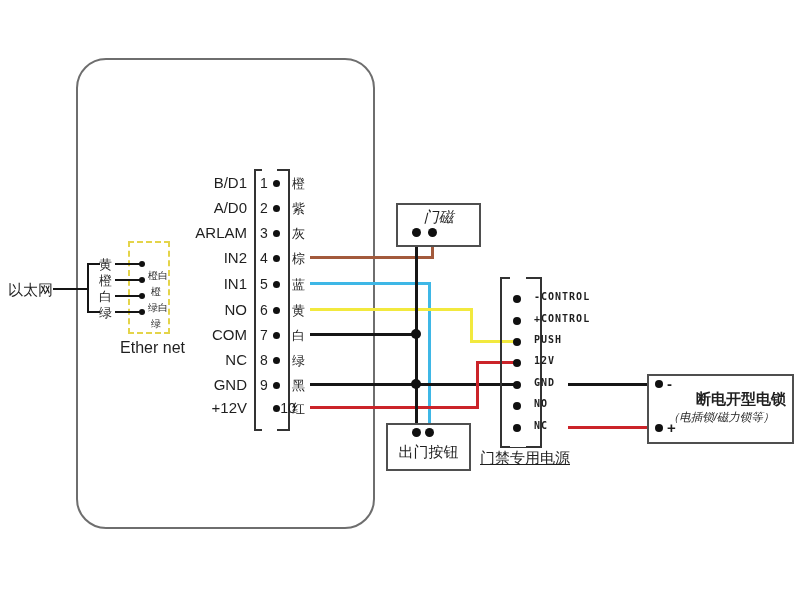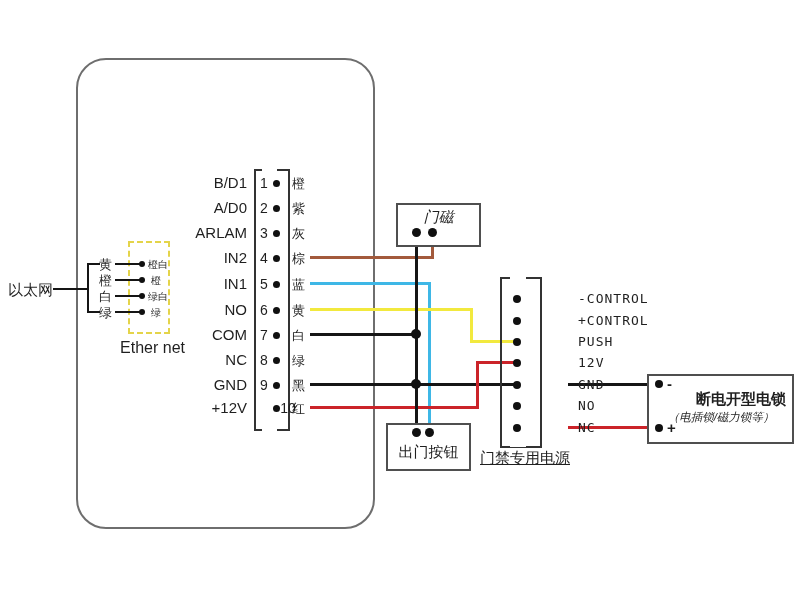--- a/index.html
+++ b/index.html
@@ -25,28 +25,28 @@
   .wire.black {background:var(--wire-black,#151515);}
   
   .dot{position:absolute;background:#101010;border-radius:50%;}
   
   .box{position:absolute;border:2px solid #4f4f4f;background:#fff;}
   .tbox{position:absolute;border:2px solid #333;background:transparent;}
   .gap{position:absolute;background:#fff;}
   
   .ethdash{position:absolute;border:2px dashed var(--ethernet-box-yellow,#e4d44a);}
   .eth-left{position:absolute;font-size:13px;}
-  .eth-right{position:absolute;font-size:10px;letter-spacing:0px;}
+  .eth-right{position:absolute;font-size:10px;letter-spacing:0px;margin-top:11px;}
   
   .pin-name{position:absolute;left:110px;width:137px;text-align:right;font-size:15px;}
   .pin-num{position:absolute;left:255px;width:18px;text-align:center;font-size:14px;}
   .pin-color{position:absolute;left:292px;font-size:13px;}
   
   .pwr-label{
-    position:absolute;left:578px;font-size:13px;font-weight:400;
+    position:absolute;left:534px;font-size:10px;font-weight:700;
     font-family:"DejaVu Sans Mono","Liberation Mono",monospace;letter-spacing:1px;
   }
   .caption{position:absolute;font-size:15px;}
   .lock-title{position:absolute;left:658px;width:128px;text-align:right;font-size:15px;font-weight:700;}
   .lock-sub{position:absolute;left:649px;width:144px;text-align:center;font-size:11.5px;font-style:italic;}
   .sign{position:absolute;font-size:15px;font-weight:700;}
 </style>
 </head>
 <body>
 

